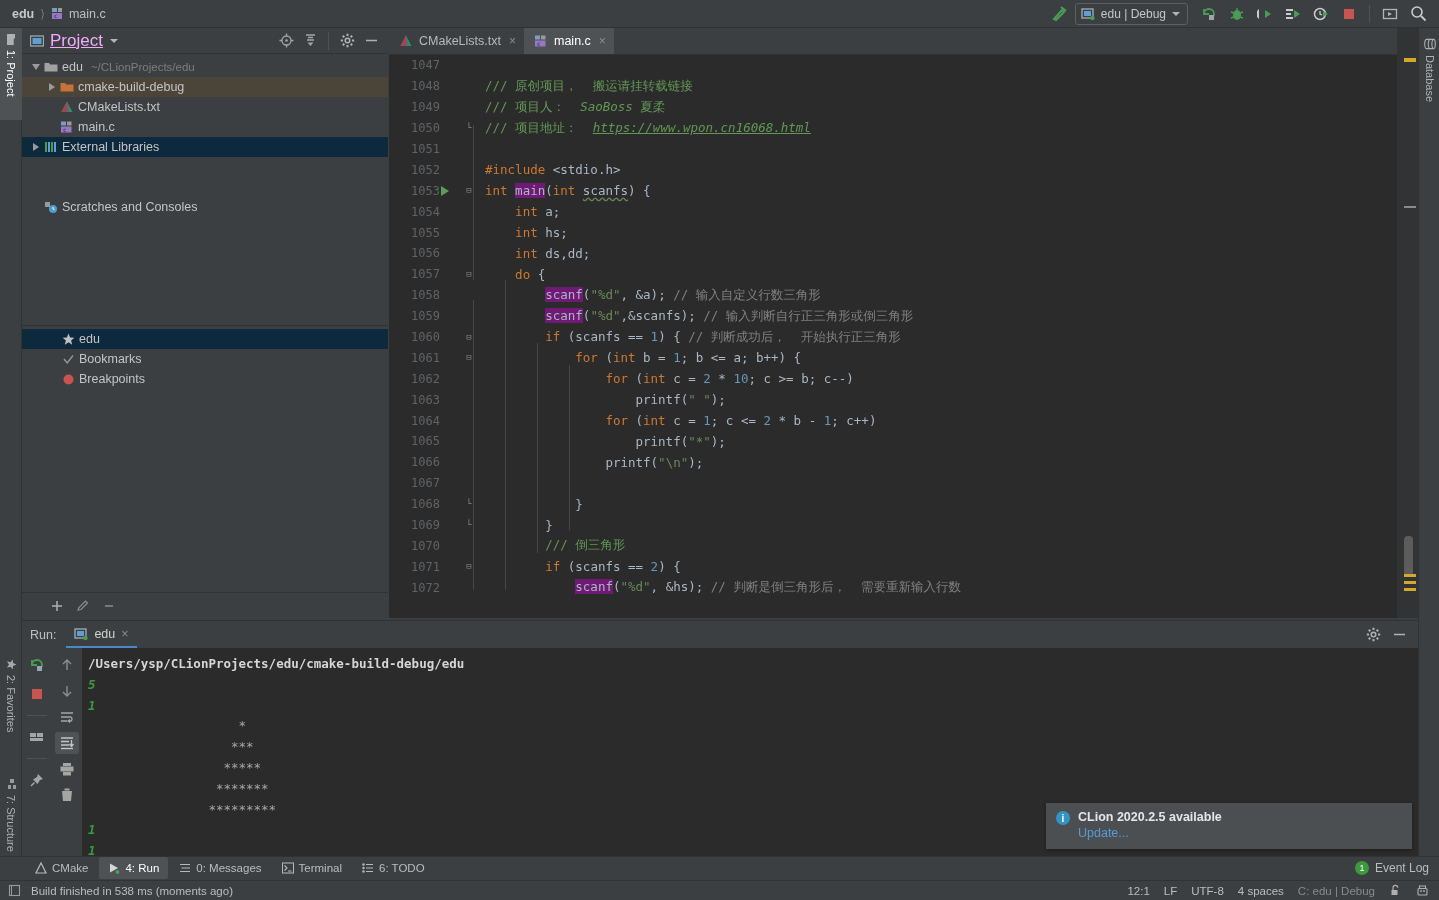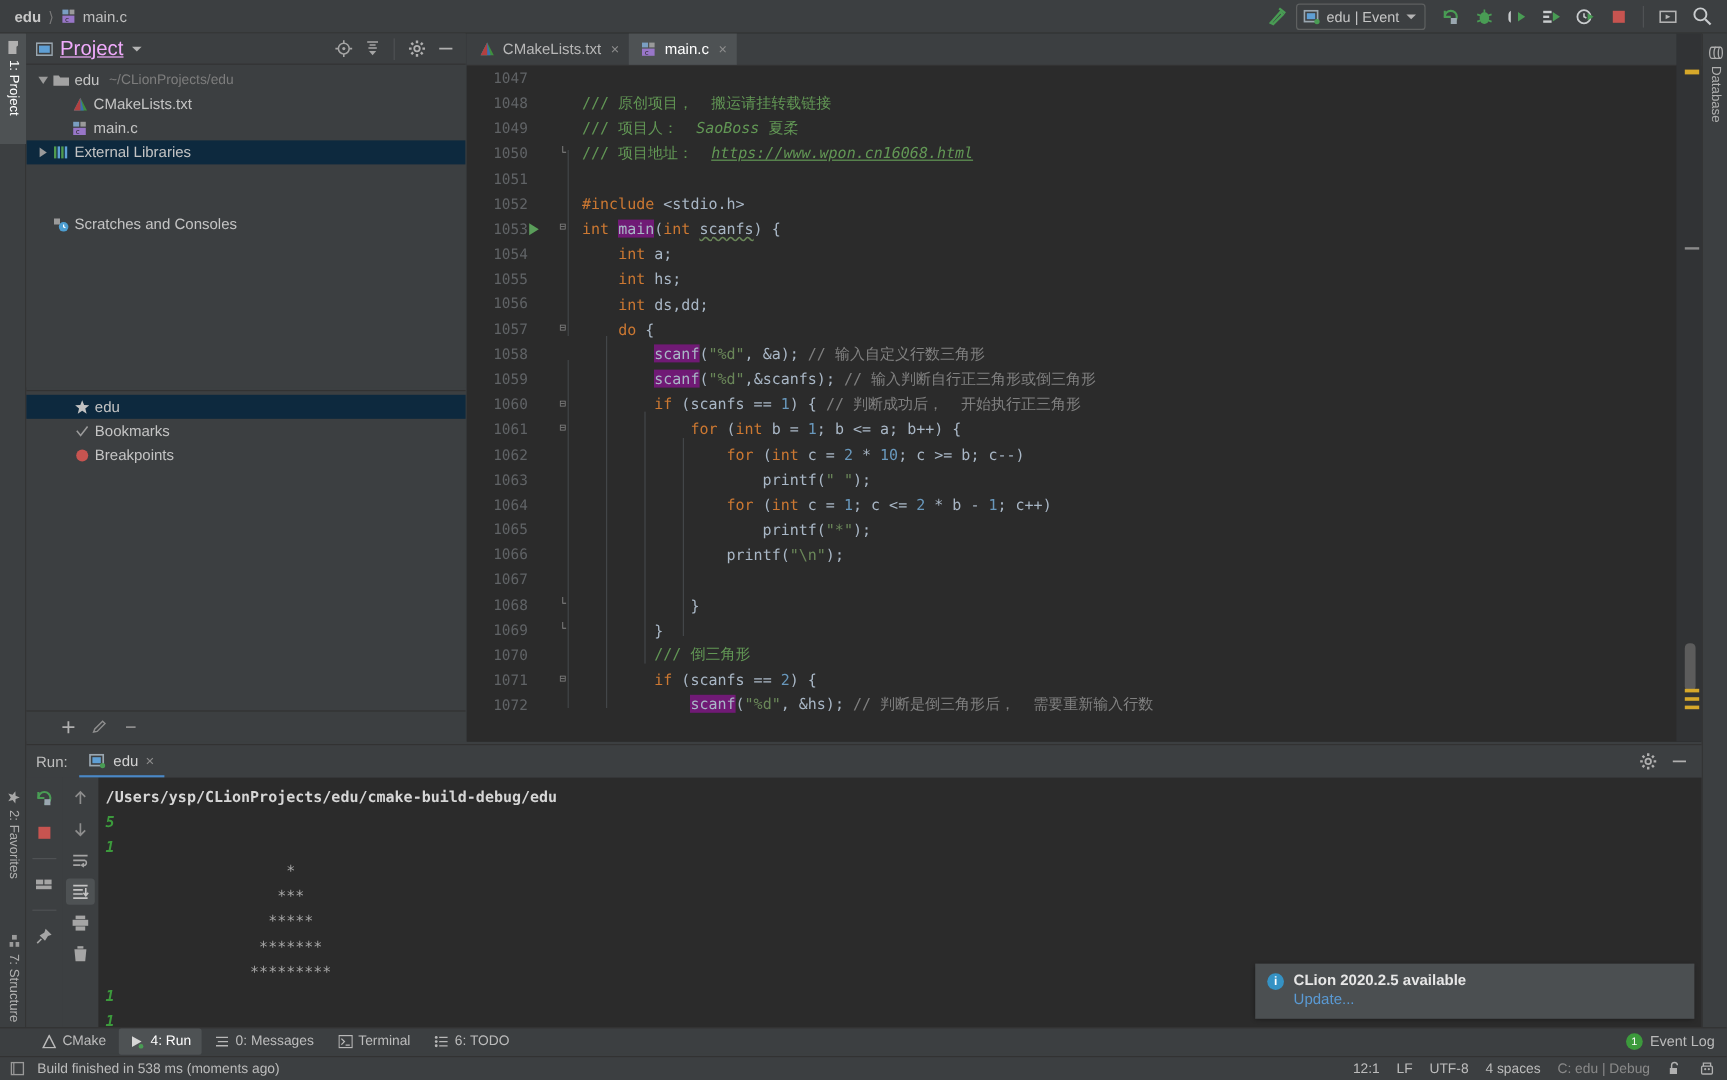--- a/index.html
+++ b/index.html
@@ -216,21 +216,21 @@
         </svg>
       </div>
       <div class="runconfig">
         <span>
           <svg width="14" height="14" viewBox="0 0 14 14">
             <rect x="1" y="2" width="11" height="9" fill="none" stroke="#9aa7b0" stroke-width="1.4"></rect>
             <rect x="3" y="4" width="7" height="5" fill="#5f9fd4"></rect>
             <circle cx="11.5" cy="11" r="2.2" fill="#499c54"></circle>
           </svg>
         </span>
-        <span class="label">edu | Event</span>
+        <span class="label">edu | Debug</span>
         <span class="caret-d"></span>
       </div>
       <div class="tb-btn">
         <svg width="16" height="16" viewBox="0 0 16 16">
           <path d="M3 8 A5 5 0 1 1 8 13" fill="none" stroke="#499c54" stroke-width="1.8"></path>
           <path d="M3 3 L3 8 L8 8" fill="none" stroke="#499c54" stroke-width="1.8"></path>
           <rect x="8" y="9" width="5" height="5" fill="#9aa7b0"></rect>
         </svg>
       </div>
       <div class="tb-btn">
@@ -357,20 +357,31 @@
           </span>
         <span>
           <svg width="14" height="14" viewBox="0 0 14 14">
               <path d="M0.5 3 L5 3 L6.2 4.5 L13.5 4.5 L13.5 11.5 L0.5 11.5 Z" fill="#a2a2a2"></path>
             </svg>
         </span>
         <span class="tlabel">edu</span>
         <span class="tsub">~/CLionProjects/edu</span>
       </div>
 
+      <div class="trow sel-soft" style="padding-left:22px;">
+        <span class="tw">
+            <span class="arrow-r"></span>
+          </span>
+        <span>
+          <svg width="14" height="14" viewBox="0 0 14 14">
+              <path d="M0.5 3 L5 3 L6.2 4.5 L13.5 4.5 L13.5 11.5 L0.5 11.5 Z" fill="#c4733a"></path>
+            </svg>
+        </span>
+        <span class="tlabel">cmake-build-debug</span>
+      </div>
 
       <div class="trow" style="padding-left:38px;">
         <span>
           <svg width="14" height="14" viewBox="0 0 14 14">
             <path d="M7 1.5 L12.5 12 L1.5 12 Z" fill="#3f8f3f"></path>
             <path d="M7 1.5 L9.8 12 L1.5 12 Z" fill="#3a6fb0"></path>
             <path d="M7 1.5 L7 12 L1.5 12 Z" fill="#b34040"></path>
           </svg>
         </span>
         <span class="tlabel">CMakeLists.txt</span>

